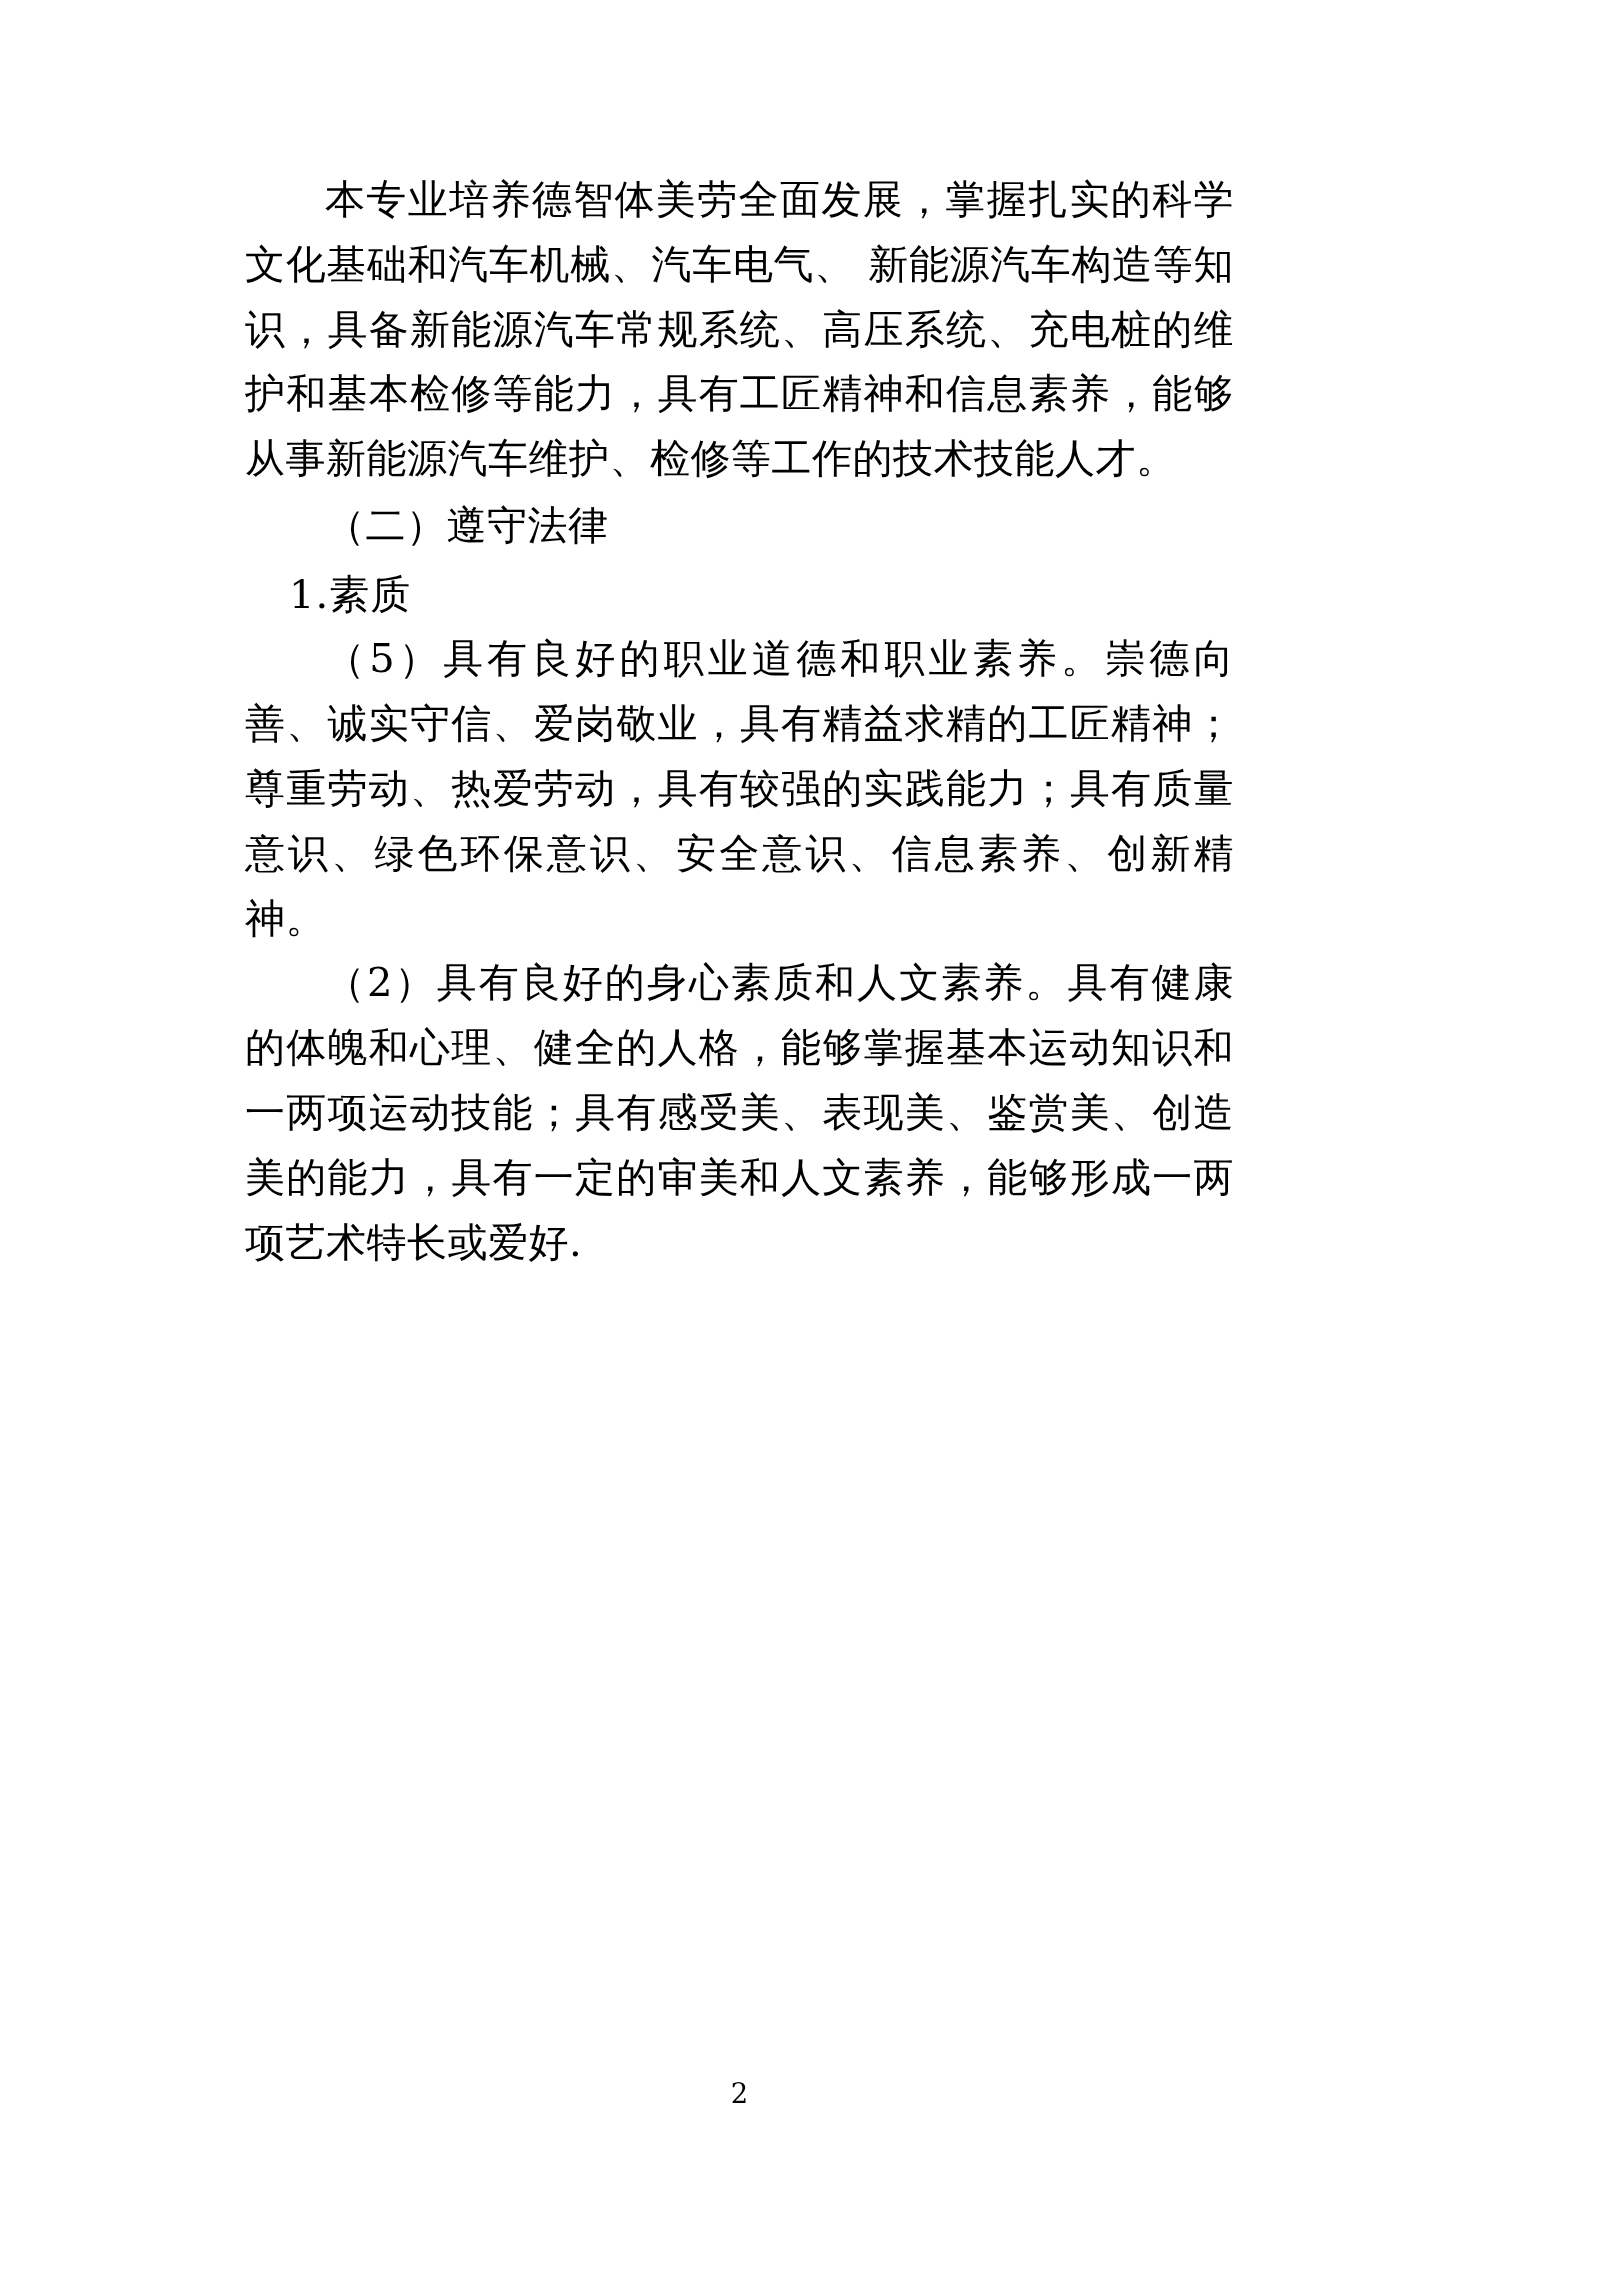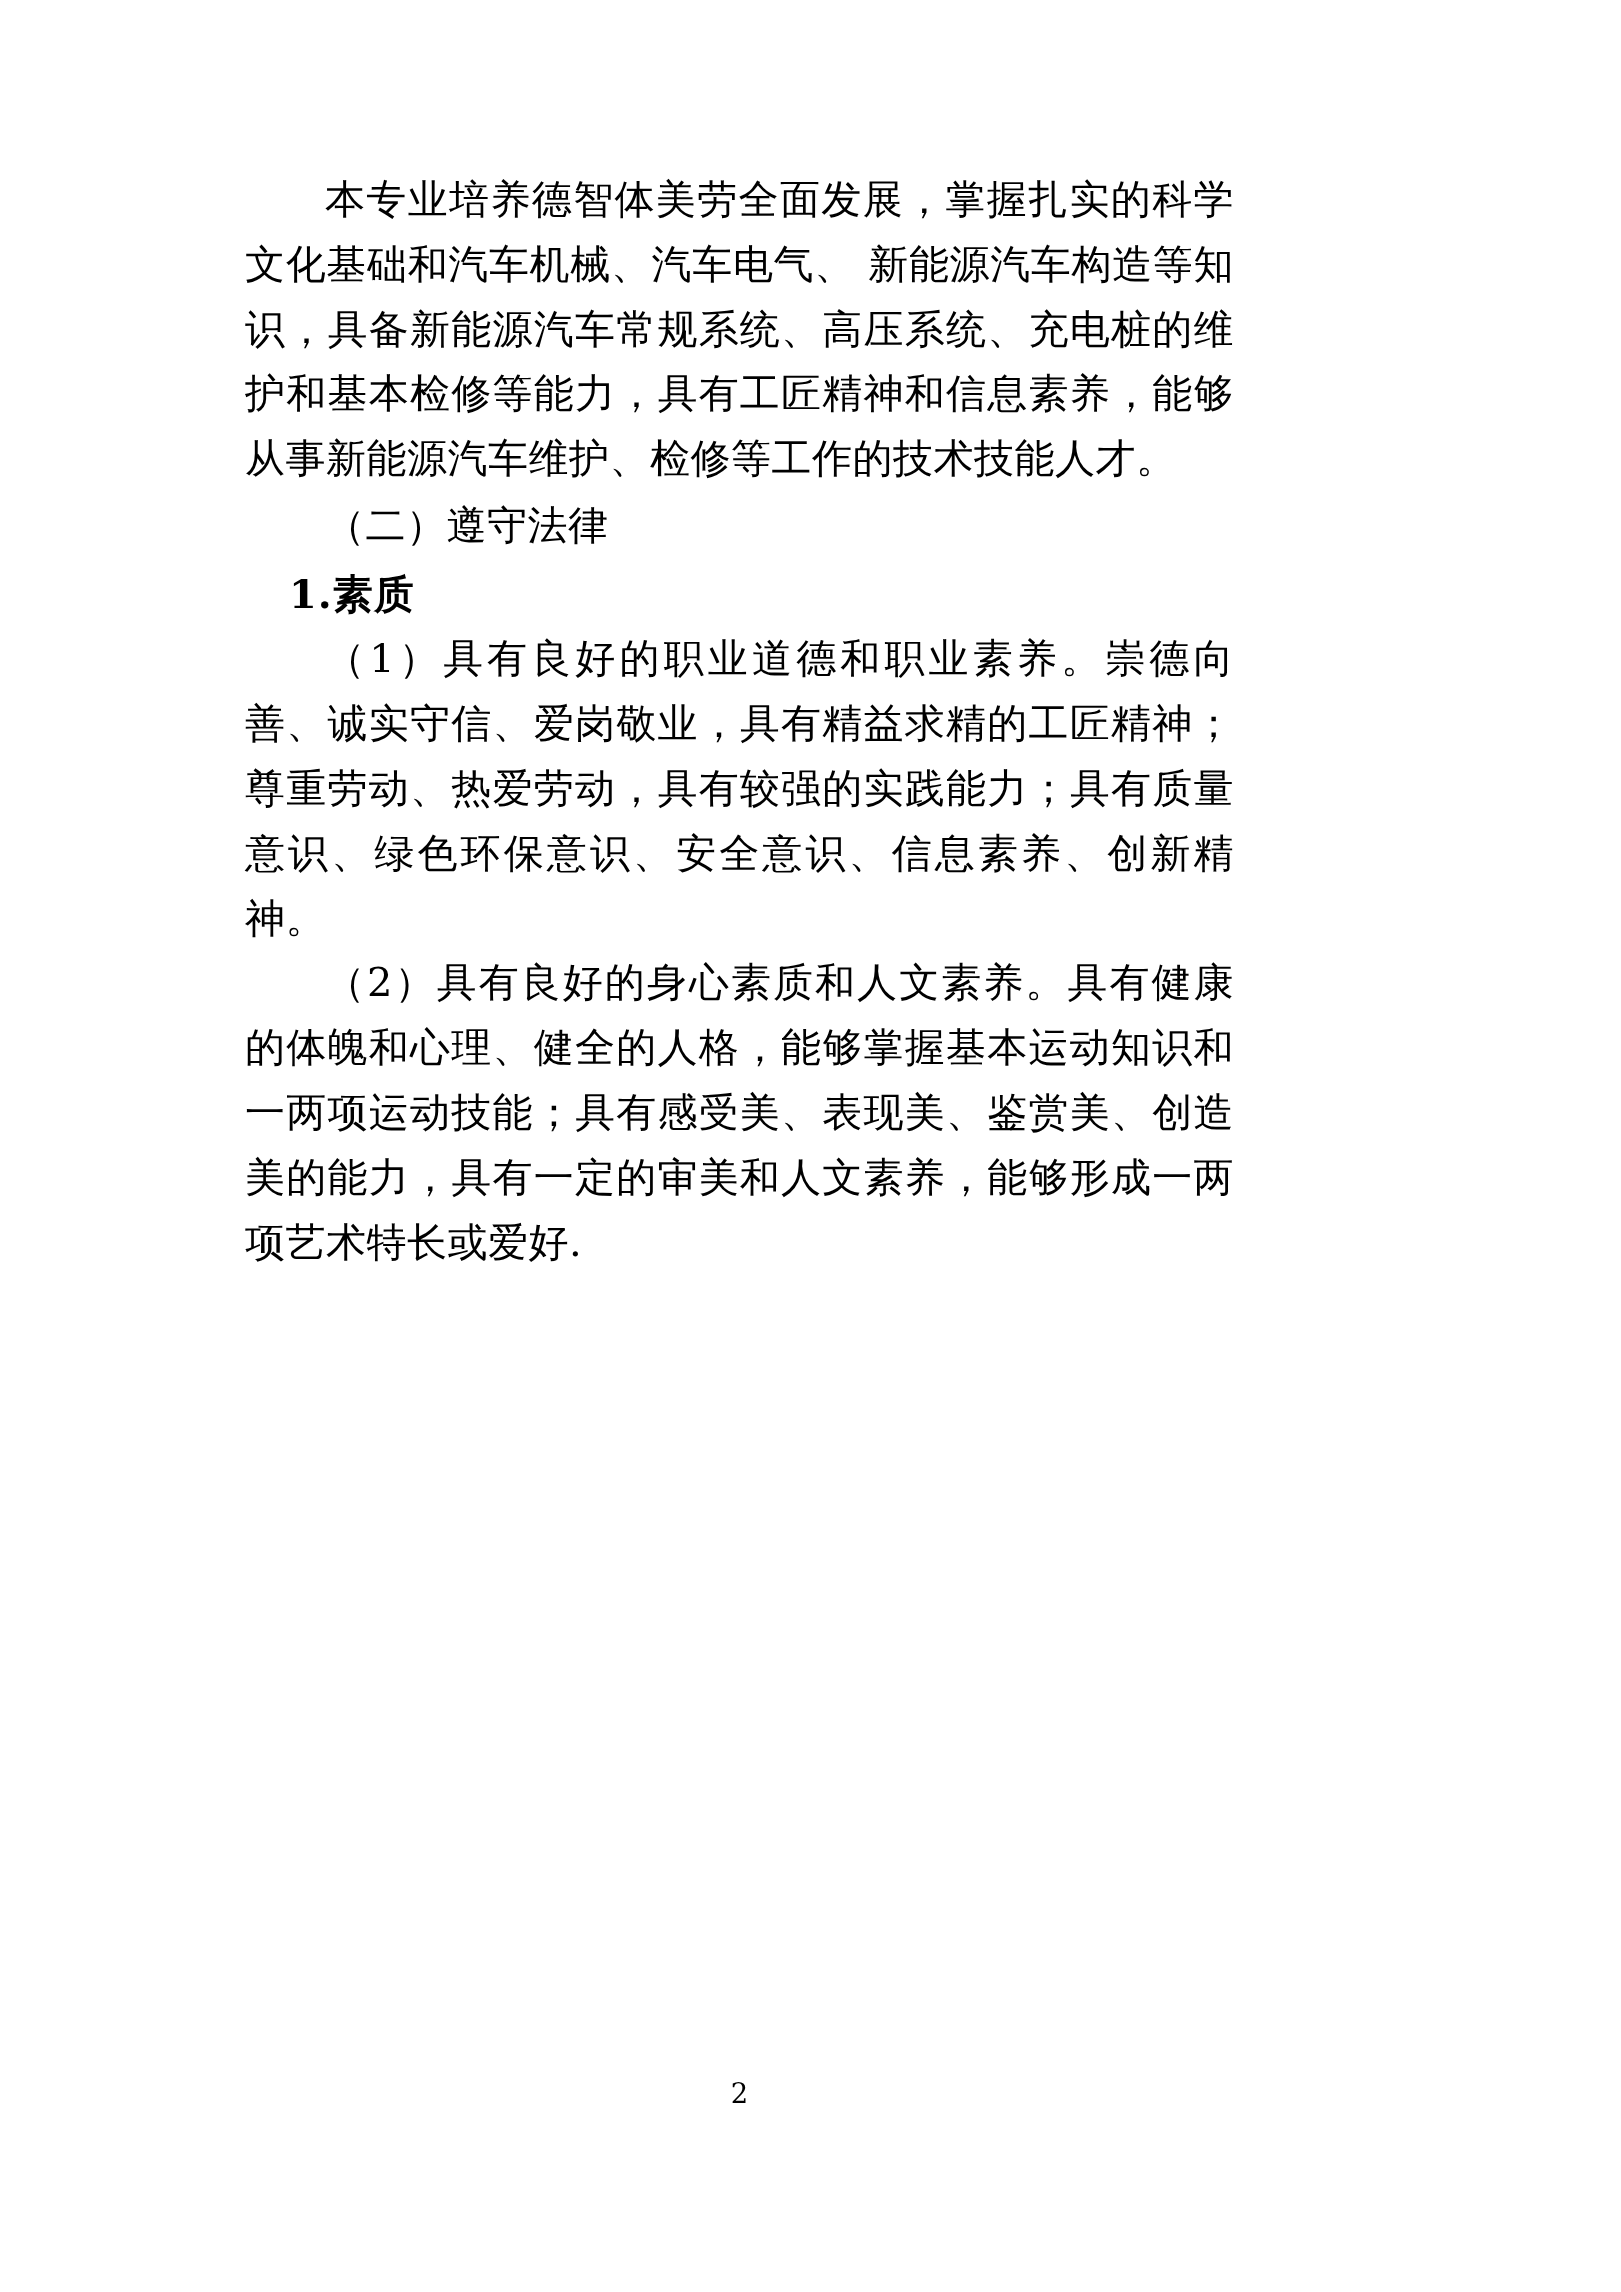--- a/index.html
+++ b/index.html
@@ -36,21 +36,21 @@
   }
   .para {
     text-indent: 2em;
   }
   .heading-sub {
     text-indent: 2em;
     margin-top: 2px;
   }
   .heading-bold {
     text-indent: 1.1em;
-    font-weight: bold;
+    font-weight: normal;
     margin-top: 3.9px;
     letter-spacing: 1px;
   }
   .page-number {
     position: absolute;
     left: 0;
     right: 0;
     top: 2078px;
     text-align: center;
     font-size: 27.4px;
@@ -58,18 +58,18 @@
   }
 </style>
 </head>
 <body>
 
 <div class="page">
   <div class="body-text">
     <p class="para">本专业培养德智体美劳全面发展，掌握扎实的科学文化基础和汽车机械、汽车电气、 新能源汽车构造等知识，具备新能源汽车常规系统、高压系统、充电桩的维护和基本检修等能力，具有工匠精神和信息素养，能够从事新能源汽车维护、检修等工作的技术技能人才。</p>
     <p class="heading-sub">（二）遵守法律</p>
     <p class="heading-bold">1.素质</p>
-    <p class="para">（1）具有良好的职业道德和职业素养。崇德向善、诚实守信、爱岗敬业，具有精益求精的工匠精神；尊重劳动、热爱劳动，具有较强的实践能力；具有质量意识、绿色环保意识、安全意识、信息素养、创新精神。</p>
+    <p class="para">（5）具有良好的职业道德和职业素养。崇德向善、诚实守信、爱岗敬业，具有精益求精的工匠精神；尊重劳动、热爱劳动，具有较强的实践能力；具有质量意识、绿色环保意识、安全意识、信息素养、创新精神。</p>
     <p class="para">（2）具有良好的身心素质和人文素养。具有健康的体魄和心理、健全的人格，能够掌握基本运动知识和一两项运动技能；具有感受美、表现美、鉴赏美、创造美的能力，具有一定的审美和人文素养，能够形成一两项艺术特长或爱好.</p>
   </div>
   <div class="page-number">2</div>
 </div>
 
 
 </body></html>

